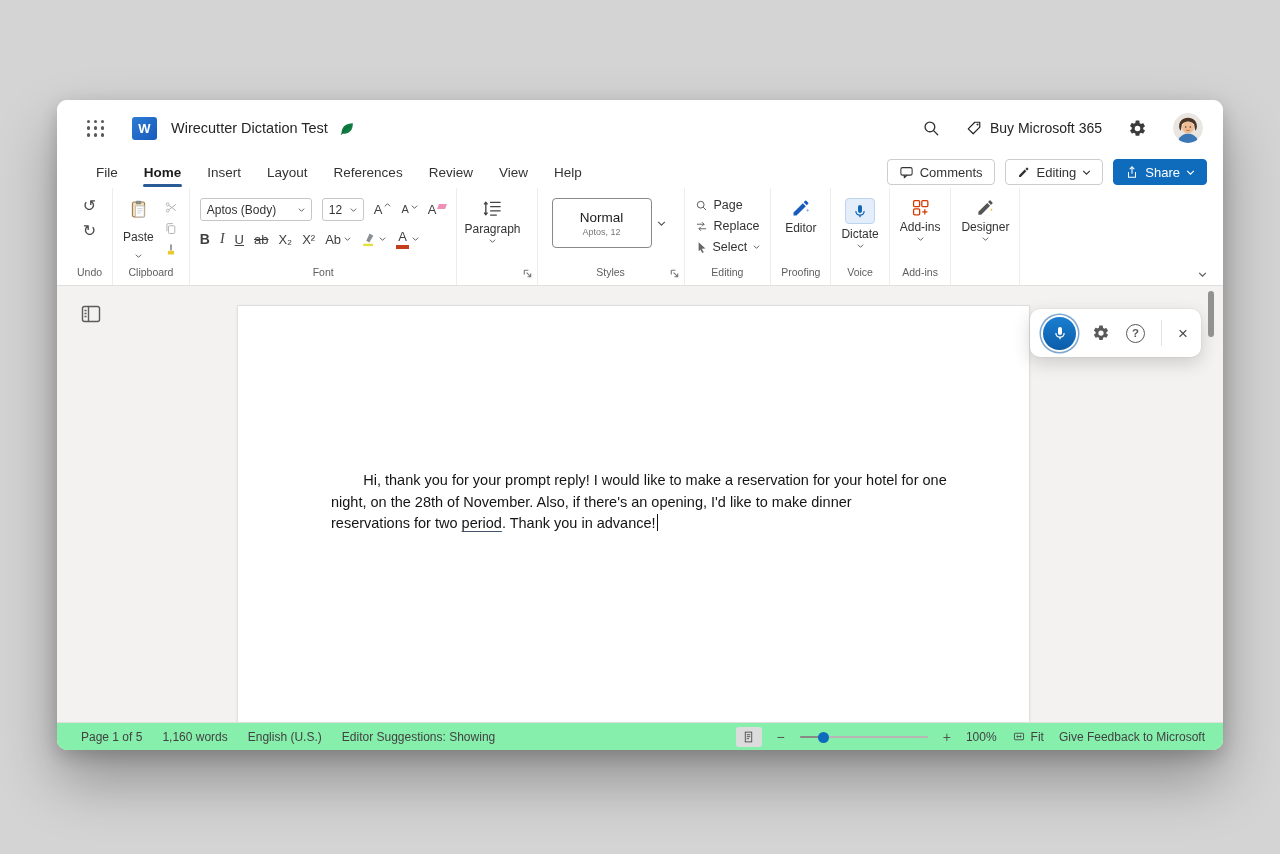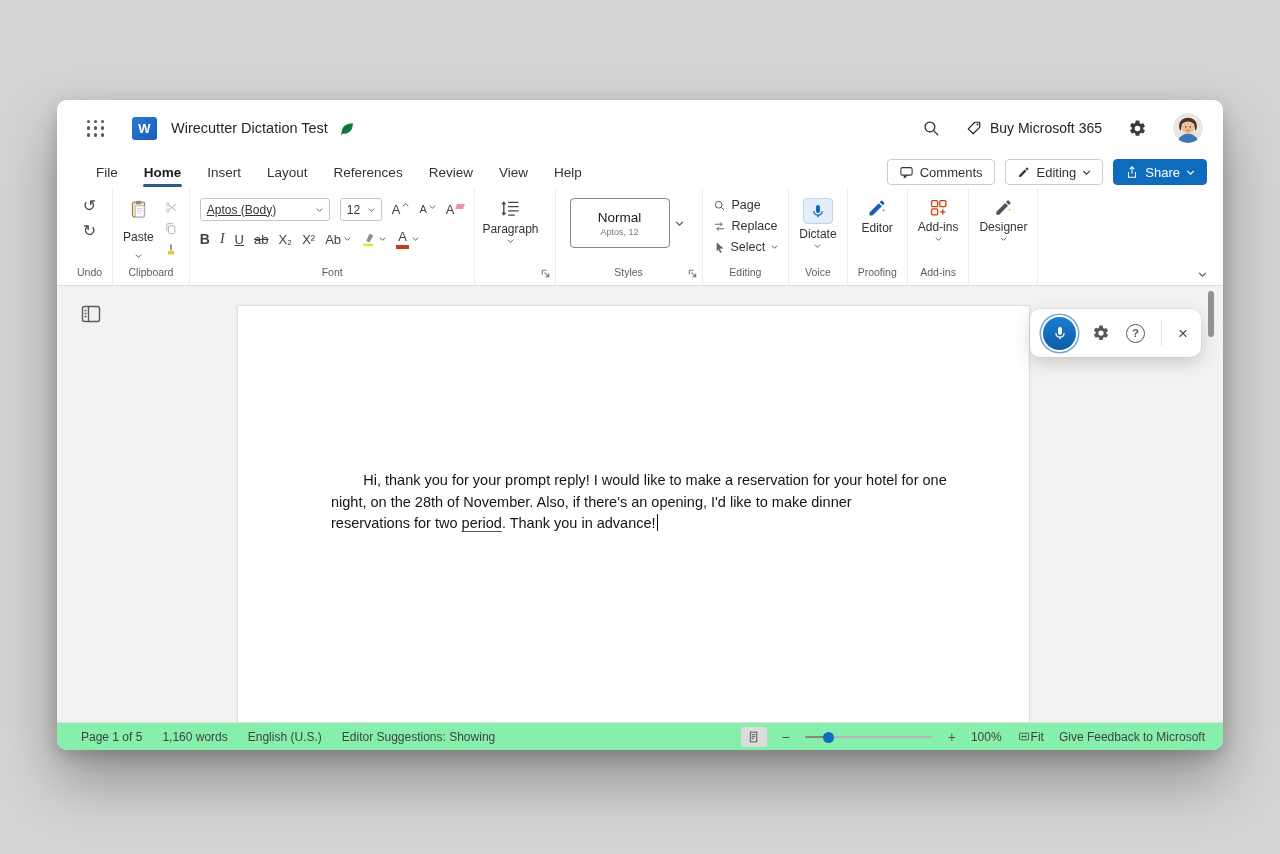--- a/index.html
+++ b/index.html
@@ -44,21 +44,21 @@
   .launcher{position:absolute;right:4px;bottom:6px;cursor:pointer;}
   .btn-vert{display:flex;flex-direction:column;align-items:center;gap:3px;font-size:12px;color:#333;cursor:pointer;white-space:nowrap;justify-content:space-between;}
   .undo-col{display:flex;flex-direction:column;gap:9px;align-items:center;font-size:16px;color:#494949;}
   .undo-col .g{cursor:pointer;line-height:1;}
   .clip-row{display:flex;gap:10px;}
   .clip-side{display:flex;flex-direction:column;gap:7px;align-items:center;padding-top:2px;}
   .font-rows{display:flex;flex-direction:column;gap:9px;}
   .font-row{display:flex;align-items:center;gap:10px;}
   .selbox{display:flex;align-items:center;justify-content:space-between;border:1px solid #c8c6c4;border-radius:3px;height:23px;
     padding:0 6px;font-size:12px;color:#333;background:#fff;cursor:pointer;gap:4px;}
-  .selbox.family{width:130px;text-decoration:underline;}
+  .selbox.family{width:112px;}
   .selbox.size{width:42px;}
   .fbtn{font-size:13px;color:#404040;cursor:pointer;display:flex;align-items:flex-end;gap:2px;line-height:1;}
   .fbtn .bold{font-weight:700;font-size:14px;}
   .fbtn .it{font-family:"Liberation Serif",serif;font-style:italic;font-size:14px;}
   .fbtn .un{text-decoration:underline;}
   .fbtn .st{text-decoration:line-through;}
   .grow-shrink{display:flex;align-items:flex-start;gap:2px;color:#404040;font-size:13px;cursor:pointer;line-height:1;}
   .eraser{width:8px;height:5px;background:#ef8fb8;transform:skewX(-20deg);margin-bottom:7px;}
   .colorbtn{display:flex;flex-direction:column;align-items:center;gap:2px;cursor:pointer;color:#404040;font-size:13px;line-height:1;}
   .colorbtn .bar{width:13px;height:3.5px;}
@@ -96,21 +96,21 @@
   .statusbar{height:28px;background:#86efac;border-top:1px solid #e1dfdd;display:flex;align-items:center;
     padding:0 18px 0 24px;font-size:12px;color:#424242;gap:20px;}
   .sb-item{cursor:pointer;white-space:nowrap;}
   .sb-right{margin-left:auto;display:flex;align-items:center;gap:15px;}
   .viewbtn{width:26px;height:20px;background:#dcdcdc;border-radius:3px;display:flex;align-items:center;justify-content:center;cursor:pointer;color:#444;}
   .minusplus{font-size:14px;color:#555;cursor:pointer;line-height:1;}
   .zoomslider{position:relative;width:128px;height:14px;cursor:pointer;}
   .zoomslider .track{position:absolute;left:0;right:0;top:6px;height:2.5px;background:#b8b6b4;border-radius:2px;}
   .zoomslider .fill{position:absolute;left:0;top:6px;height:2.5px;width:20px;background:#8a8886;border-radius:2px;}
   .zoomslider .thumb{position:absolute;left:18px;top:2px;width:11px;height:11px;border-radius:50%;background:#0f6cbd;}
-  .fitwrap{display:flex;align-items:center;cursor:pointer;color:#424242;}
+  .fitwrap{display:flex;align-items:center;gap:5px;cursor:pointer;color:#424242;}
 </style>
 </head>
 <body>
 
 <div class="window">
 
   <div class="titlebar">
     <div class="app-launcher">
       <i></i>
         <i></i>
@@ -409,44 +409,44 @@
           <svg class="chev sm" viewBox="0 0 10 6">
               <path d="M1 1l4 4 4-4" fill="none" stroke="#555" stroke-width="1.4"></path>
             </svg>
         </div>
       </div>
       <div class="group-label" style="align-self:center;">Editing</div>
     </div>
 
     <div class="group">
       <div class="btn-vert">
+        <span>
+          <svg width="20" height="20" viewBox="0 0 24 24" fill="#185abd">
+              <path d="M3 17.4V21h3.6L17.8 9.8 14.2 6.2zM20.7 7a1 1 0 0 0 0-1.4l-2.3-2.3a1 1 0 0 0-1.4 0l-1.8 1.8 3.7 3.7z"></path>
+              <path d="M20 12.5l.6 1.6 1.6.6-1.6.6-.6 1.6-.6-1.6-1.6-.6 1.6-.6z" fill="#7aa7d9"></path>
+            </svg>
+        </span>
+        <span>Editor</span>
+      </div>
+      <div class="group-label">Proofing</div>
+    </div>
+
+    <div class="group">
+      <div class="btn-vert">
         <span class="dictate-ico">
           <svg width="16" height="16" viewBox="0 0 24 24" fill="#1267b4">
               <path d="M12 15a3 3 0 0 0 3-3V6a3 3 0 0 0-6 0v6a3 3 0 0 0 3 3zm5.3-3a5.3 5.3 0 0 1-10.6 0H4.9a7.1 7.1 0 0 0 6.1 7v2.5h2V19a7.1 7.1 0 0 0 6.1-7z"></path>
             </svg>
         </span>
         <span>Dictate</span>
         <svg class="chev sm" viewBox="0 0 10 6">
             <path d="M1 1l4 4 4-4" fill="none" stroke="#555" stroke-width="1.4"></path>
           </svg>
       </div>
       <div class="group-label">Voice</div>
-    </div>
-
-    <div class="group">
-      <div class="btn-vert">
-        <span>
-          <svg width="20" height="20" viewBox="0 0 24 24" fill="#185abd">
-              <path d="M3 17.4V21h3.6L17.8 9.8 14.2 6.2zM20.7 7a1 1 0 0 0 0-1.4l-2.3-2.3a1 1 0 0 0-1.4 0l-1.8 1.8 3.7 3.7z"></path>
-              <path d="M20 12.5l.6 1.6 1.6.6-1.6.6-.6 1.6-.6-1.6-1.6-.6 1.6-.6z" fill="#7aa7d9"></path>
-            </svg>
-        </span>
-        <span>Editor</span>
-      </div>
-      <div class="group-label">Proofing</div>
     </div>
 
     <div class="group">
       <div class="btn-vert">
         <span>
           <svg width="19" height="19" viewBox="0 0 22 22" stroke="#d83b01" fill="none" stroke-width="1.5">
               <rect x="3" y="3" width="7" height="7" rx="1.2"></rect>
               <rect x="12.5" y="3" width="7" height="7" rx="1.2"></rect>
               <rect x="3" y="12.5" width="7" height="7" rx="1.2"></rect>
               <path d="M16 13v6M13 16h6"></path>

